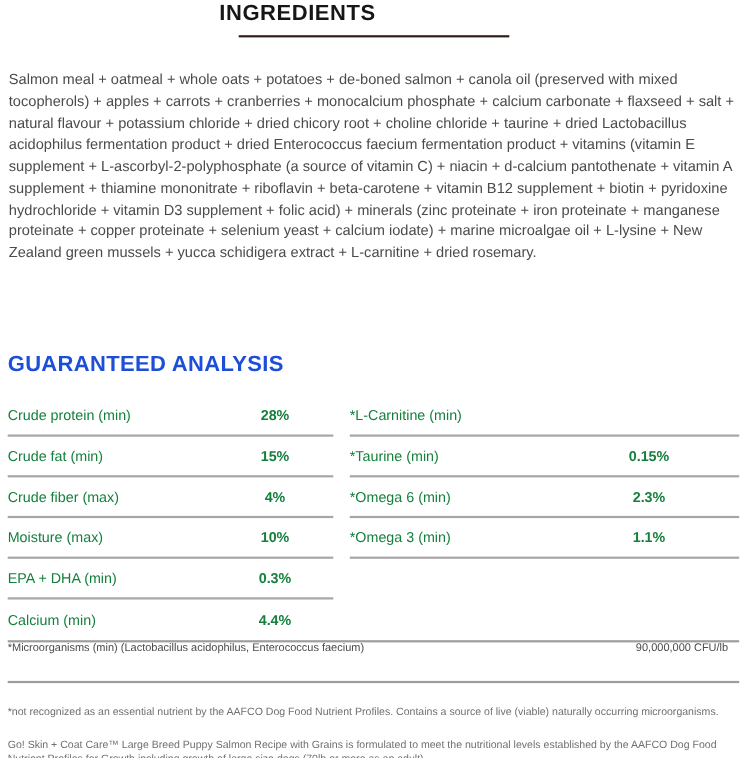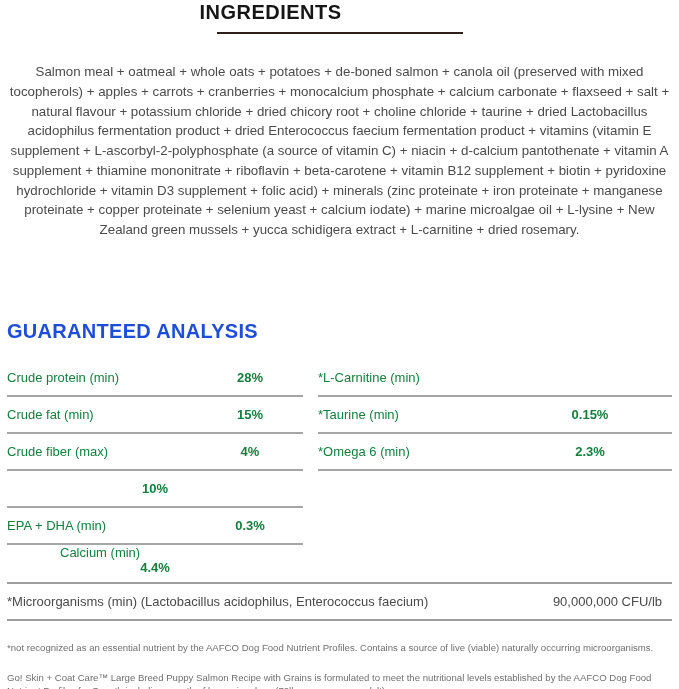--- a/index.html
+++ b/index.html
@@ -23,21 +23,21 @@
   .ing-rule {
     position: absolute;
     top: 32px; left: 217px;
     width: 246px; height: 2px;
     background: #2f1e19;
   }
   .ing-text {
     position: absolute;
     top: 49px; left: 8px;
     width: 663px;
-    text-align: center;
+    text-align: left;
     font-size: 13.3px;
     line-height: 19.7px;
     color: #4b4b4b;
   }
   .ga-heading {
     position: absolute;
     top: 320px; left: 7px;
     font-size: 20px;
     font-weight: bold;
     letter-spacing: 0.3px;
@@ -48,33 +48,33 @@
   .tbl-left  { left: 7px;   width: 296px; }
   .tbl-right { left: 318px; width: 354px; }
   .row {
     display: flex;
     align-items: center;
     height: 35px;
     border-bottom: 2px solid #a6a6a6;
     font-size: 13px;
     color: #15803d;
   }
-  .row.last { height: 37px; border-bottom: none; flex-direction: column; }
+  .row.last { height: 37px; border-bottom: none; }
   .row .lbl { width: 190px; flex: none; }
   .row .val { flex: 1; text-align: center; font-weight: bold; }
   .micro-row {
     position: absolute;
     top: 582px; left: 7px;
     width: 665px;
     height: 35px;
     border-top: 2px solid #9d9d9d;
     border-bottom: 2px solid #9d9d9d;
     display: flex;
-    align-items: center;
-    font-size: 13px;
+    align-items: flex-start;
+    font-size: 10px;
     color: #4a4a4a;
   }
   .micro-row .val { margin-left: auto; padding-right: 10px; }
   .footnote {
     position: absolute;
     left: 7px;
     width: 666px;
     font-size: 9.6px;
     line-height: 13.5px;
     color: #707070;
@@ -102,20 +102,21 @@
       </div>
       <div class="row">
         <span class="lbl">Crude fat (min)</span>
         <span class="val">15%</span>
       </div>
       <div class="row">
         <span class="lbl">Crude fiber (max)</span>
         <span class="val">4%</span>
       </div>
       <div class="row">
+        <span class="lbl">Moisture (max)</span>
         <span class="val">10%</span>
       </div>
       <div class="row">
         <span class="lbl">EPA + DHA (min)</span>
         <span class="val">0.3%</span>
       </div>
       <div class="row last">
         <span class="lbl">Calcium (min)</span>
         <span class="val">4.4%</span>
       </div>
@@ -126,20 +127,24 @@
         <span class="lbl">*L-Carnitine (min)</span>
       </div>
       <div class="row">
         <span class="lbl">*Taurine (min)</span>
         <span class="val">0.15%</span>
       </div>
       <div class="row">
         <span class="lbl">*Omega 6 (min)</span>
         <span class="val">2.3%</span>
       </div>
+      <div class="row">
+        <span class="lbl">*Omega 3 (min)</span>
+        <span class="val">1.1%</span>
+      </div>
       <div class="row last">
         <span class="lbl"></span>
         <span class="val"></span>
       </div>
     </div>
 
   </div>
 
   <div class="micro-row">
     <span class="lbl-wide">*Microorganisms (min) (Lactobacillus acidophilus, Enterococcus faecium)</span>

